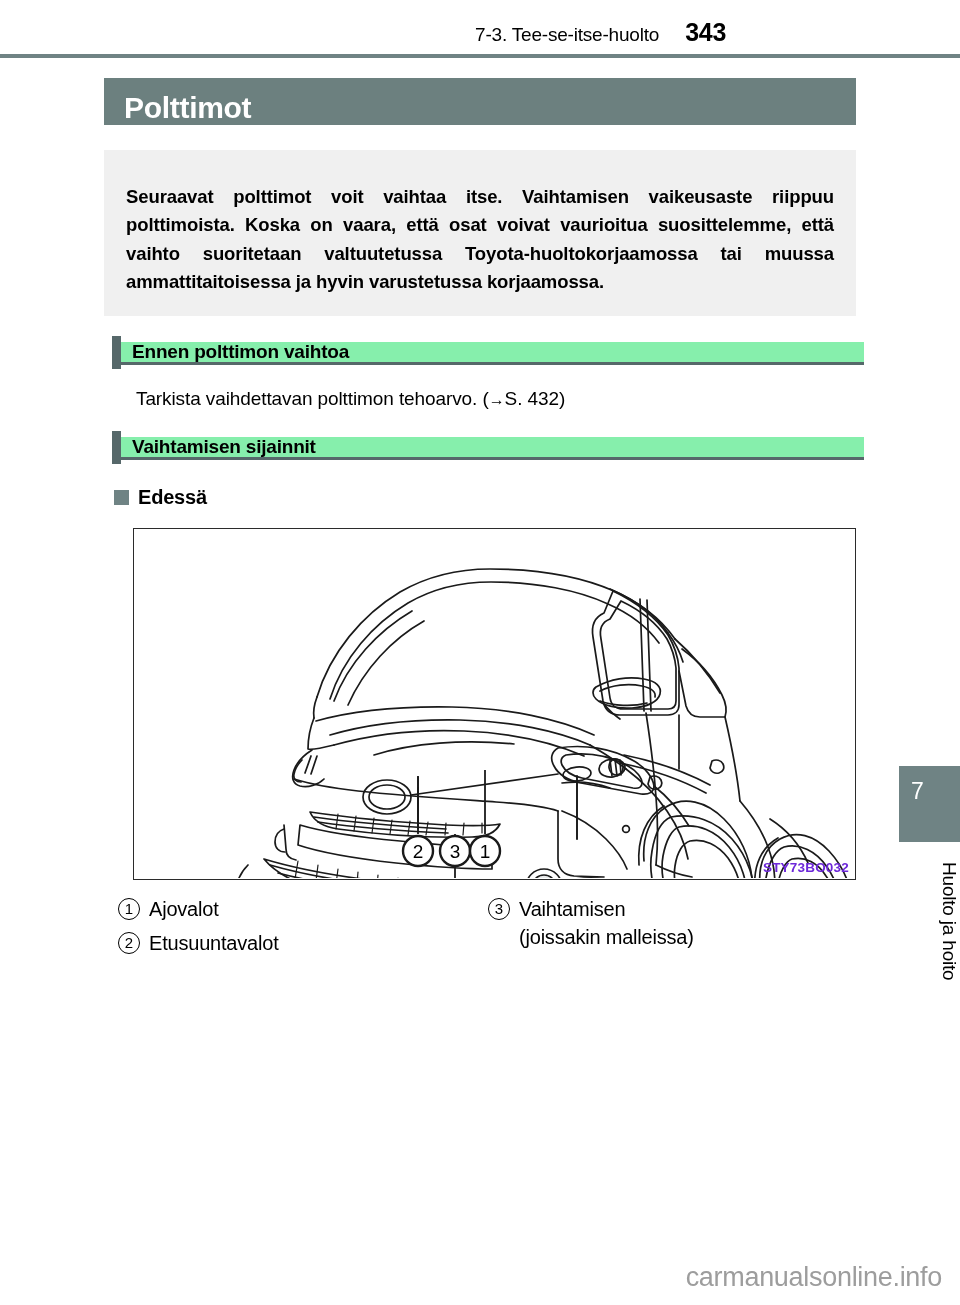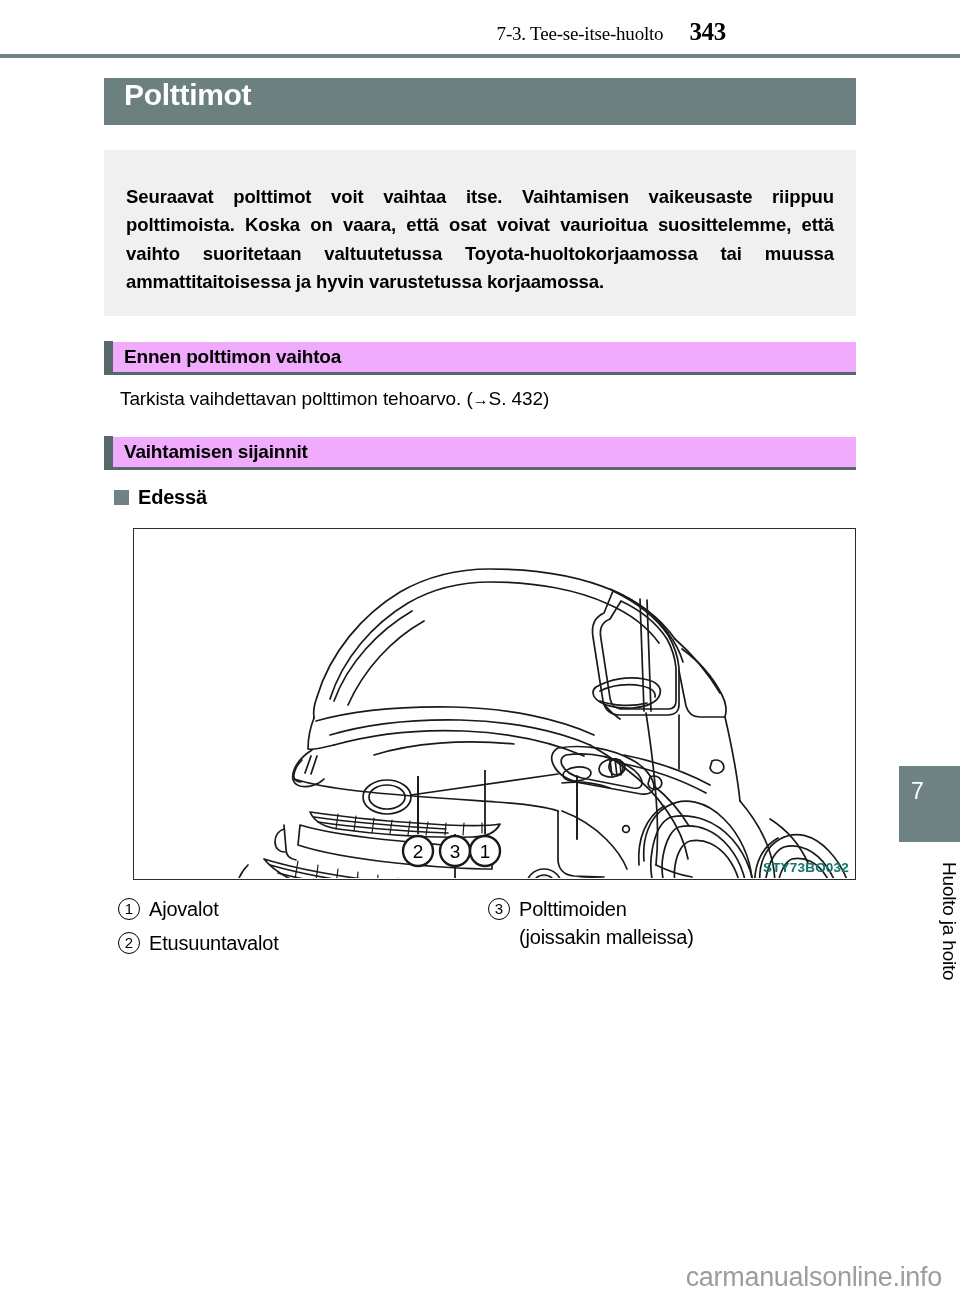--- a/index.html
+++ b/index.html
@@ -21,21 +21,20 @@
     position: absolute;
     top: 18px;
     left: 0;
     width: 788px;
     height: 32px;
     display: flex;
     align-items: baseline;
     justify-content: flex-end;
     padding-right: 62px;
     box-sizing: border-box;
-    font-family: Liberation Serif, serif;
   }
   .header-section {
     font-size: 19px;
     letter-spacing: -0.2px;
     color: #000;
   }
   .header-pageno {
     font-size: 25px;
     font-weight: bold;
     margin-left: 26px;
@@ -52,21 +51,21 @@
 
   
   .title-band {
     position: absolute;
     top: 78px;
     left: 104px;
     width: 752px;
     height: 47px;
     background: #6c807f;
     display: flex;
-    align-items: flex-start;
+    align-items: flex-end;
   }
   .title-band-text {
     color: #ffffff;
     font-size: 30px;
     font-weight: bold;
     letter-spacing: -0.3px;
     padding-left: 20px;
   }
 
   
@@ -85,24 +84,24 @@
     font-weight: bold;
     line-height: 28.5px;
     text-align: justify;
     text-align-last: left;
     letter-spacing: -0.1px;
   }
 
   
   .section-head {
     position: absolute;
-    left: 104px;
+    left: 112px;
     width: 752px;
-    height: 33px;
-    background: #f0abfc;
+    height: 23px;
+    background: #86efac;
     border-bottom: 3px solid #56686a;
     box-sizing: border-box;
     display: flex;
     align-items: center;
   }
   .section-head .accent {
     width: 9px;
     height: 33px;
     background: #56686a;
     flex: 0 0 auto;
@@ -111,21 +110,21 @@
     font-size: 19px;
     font-weight: bold;
     padding-left: 11px;
     letter-spacing: -0.2px;
   }
   #sec-before { top: 342px; }
   #sec-locations { top: 437px; }
 
   .body-line {
     position: absolute;
-    left: 120px;
+    left: 136px;
     top: 388px;
     font-size: 19px;
     letter-spacing: -0.1px;
   }
   .body-line .arrow { font-size: 16px; }
 
   
   .subhead {
     position: absolute;
     left: 114px;
@@ -159,21 +158,21 @@
     overflow: hidden;
   }
   .figure-box svg { display: block; }
   .figure-code {
     position: absolute;
     right: 6px;
     bottom: 4px;
     font-size: 13.5px;
     font-weight: bold;
     letter-spacing: 0.2px;
-    color: #0f766e;
+    color: #6d28d9;
   }
 
   
   .legend {
     position: absolute;
     left: 118px;
     top: 895px;
     width: 740px;
     display: flex;
   }
@@ -505,21 +504,21 @@
     </div>
     <div class="legend-item">
       <span class="legend-num">2</span>
       <span class="legend-text">Etusuuntavalot</span>
     </div>
   </div>
   <div class="legend-col">
     <div class="legend-item">
       <span class="legend-num">3</span>
       <span class="legend-text">
-        <span>Polttimoiden</span>
+        <span>Vaihtamisen</span>
         <span class="sub">(joissakin malleissa)</span>
       </span>
     </div>
   </div>
 </div>
 
 <div class="chapter-tab">
   <div class="chapter-tab-num">7</div>
 </div>
 <div class="chapter-tab-label">Huolto ja hoito</div>

